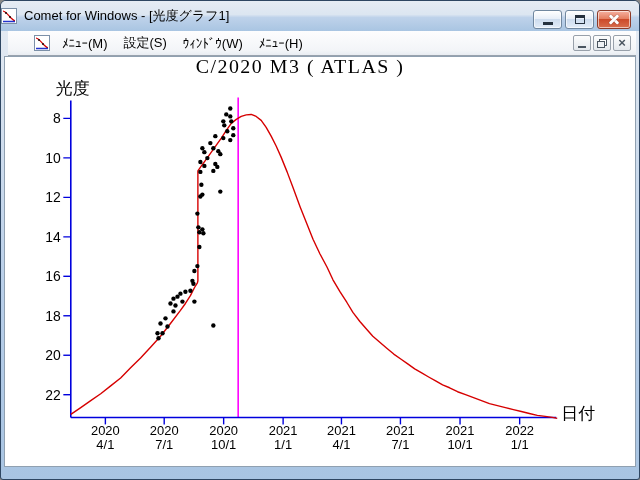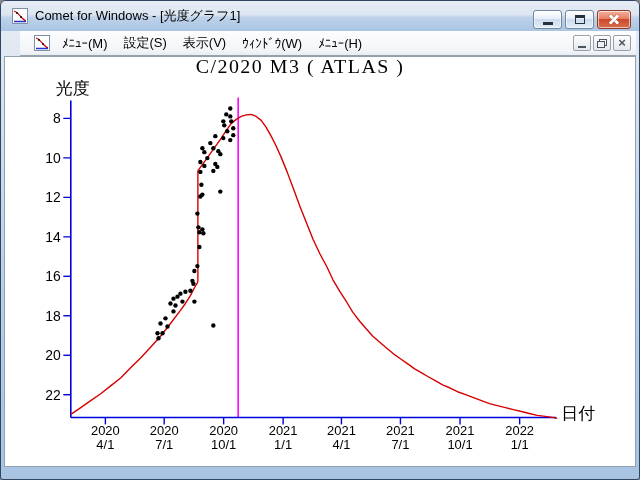--- a/index.html
+++ b/index.html
@@ -9,21 +9,21 @@
     position:relative; width:640px; height:480px;
     background:linear-gradient(180deg,#e9eef5 0%,#d7e2ef 20%,#b9cfe9 60%,#a8c4e2 100%);
     border:1px solid #2e4662;
     border-radius:6px 6px 3px 3px;
     overflow:hidden;
   }
 
   
   .titlebar {
     position:absolute; top:0; left:0; right:0; height:30px;
-    display:flex; align-items:center; padding-left:11px;
+    display:flex; align-items:center; padding-left:0;
     background:linear-gradient(180deg,#e6ecf4 0%,#dce6f1 45%,#bed2ea 55%,#a9c5e2 100%);
   }
   .titlebar .title { font-size:13px; color:#000; margin-left:7px; white-space:nowrap; }
   .app-icon { width:16px; height:16px; flex:0 0 auto; }
 
   .caption-buttons { position:absolute; top:9px; right:8px; display:flex; gap:3px; }
   .cap-btn {
     height:19px; border-radius:3px; border:1px solid #70879f;
     background:linear-gradient(180deg,#ffffff 0%,#e8eff8 45%,#cddcee 50%,#e2ecf8 100%);
     display:flex; align-items:center; justify-content:center;
@@ -39,25 +39,25 @@
   .g-close { position:relative; width:14px; height:11px; }
   .g-close::before, .g-close::after {
     content:""; position:absolute; left:1px; top:4px; width:12px; height:3px;
     background:#fff; border-radius:1px; box-shadow:0 0 1px rgba(90,20,10,.8);
   }
   .g-close::before { transform:rotate(45deg); }
   .g-close::after  { transform:rotate(-45deg); }
 
   
   .menubar {
-    position:absolute; top:30px; left:19px; right:3px; height:25px;
+    position:absolute; top:30px; left:7px; right:3px; height:25px;
     display:flex; align-items:center;
     background:linear-gradient(180deg,#fdfdfe 0%,#f3f5f8 80%,#e9edf2 100%);
     border-bottom:1px solid #98a2ad;
-    padding-left:14px;
+    padding-left:26px;
   }
   .menubar .app-icon { width:16px; height:16px; }
   .menu-items { display:flex; align-items:center; margin-left:4px; }
   .menu-item { font-size:13px; color:#000; padding:3px 8px; white-space:nowrap; cursor:default; }
   .mdi-buttons { position:absolute; right:5px; top:4px; display:flex; gap:2px; }
   .mdi-btn {
     width:18px; height:16px; border:1px solid #98a0aa; border-radius:2px;
     background:linear-gradient(180deg,#fdfdfd,#e4e8ed);
     display:flex; align-items:center; justify-content:center;
     color:#4a5560; font-size:12px; line-height:1;
@@ -106,21 +106,20 @@
     <svg class="app-icon" viewBox="0 0 16 16">
       <rect x="0.5" y="0.5" width="15" height="15" fill="#ffffff" stroke="#7c90a8"></rect>
       <path d="M2,3 C5,3.5 7,7 10,10 C12,12 13,12.6 14,12.8" fill="none" stroke="#d60000" stroke-width="1.2"></path>
       <line x1="2" y1="13.5" x2="14" y2="13.5" stroke="#2233cc" stroke-width="1.4"></line>
       <circle cx="5" cy="5" r="0.9" fill="#000"></circle>
         <circle cx="9" cy="9" r="0.9" fill="#000"></circle>
     </svg>
     <div class="menu-items" id="menu-items">
         <span class="menu-item">ﾒﾆｭｰ(M)</span>
         <span class="menu-item">設定(S)</span>
-        <span class="menu-item">表示(V)</span>
         <span class="menu-item">ｳｨﾝﾄﾞｳ(W)</span>
         <span class="menu-item">ﾒﾆｭｰ(H)</span>
       </div>
     <div class="mdi-buttons">
       <div class="mdi-btn">
           <div class="gm-min"></div>
         </div>
       <div class="mdi-btn">
           <div class="gm-restore"></div>
         </div>

